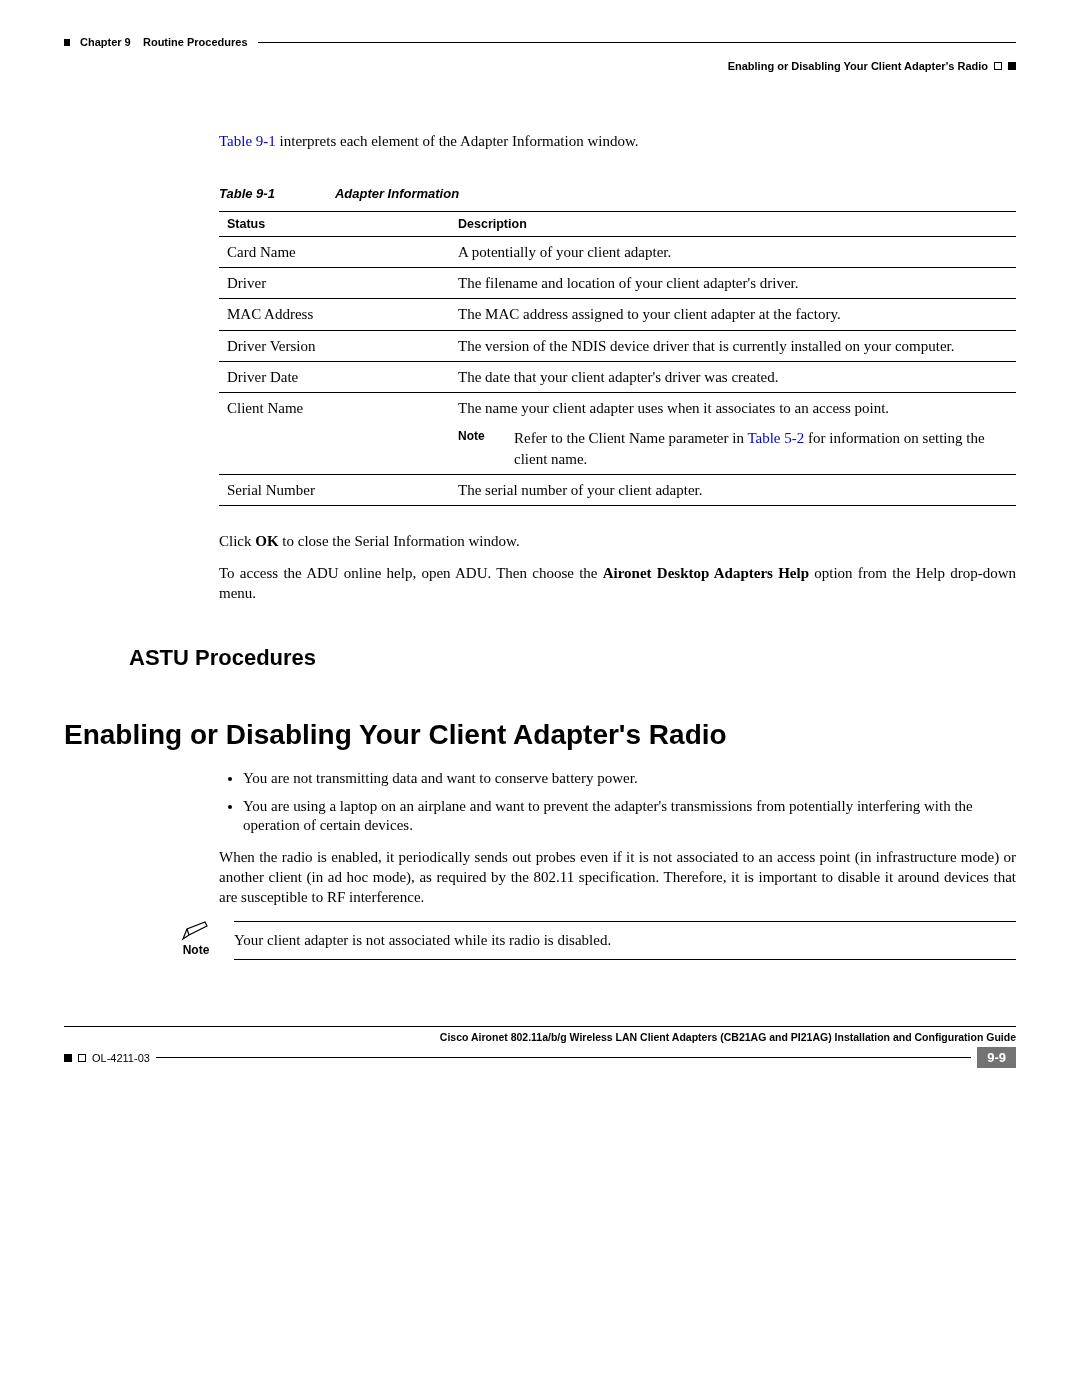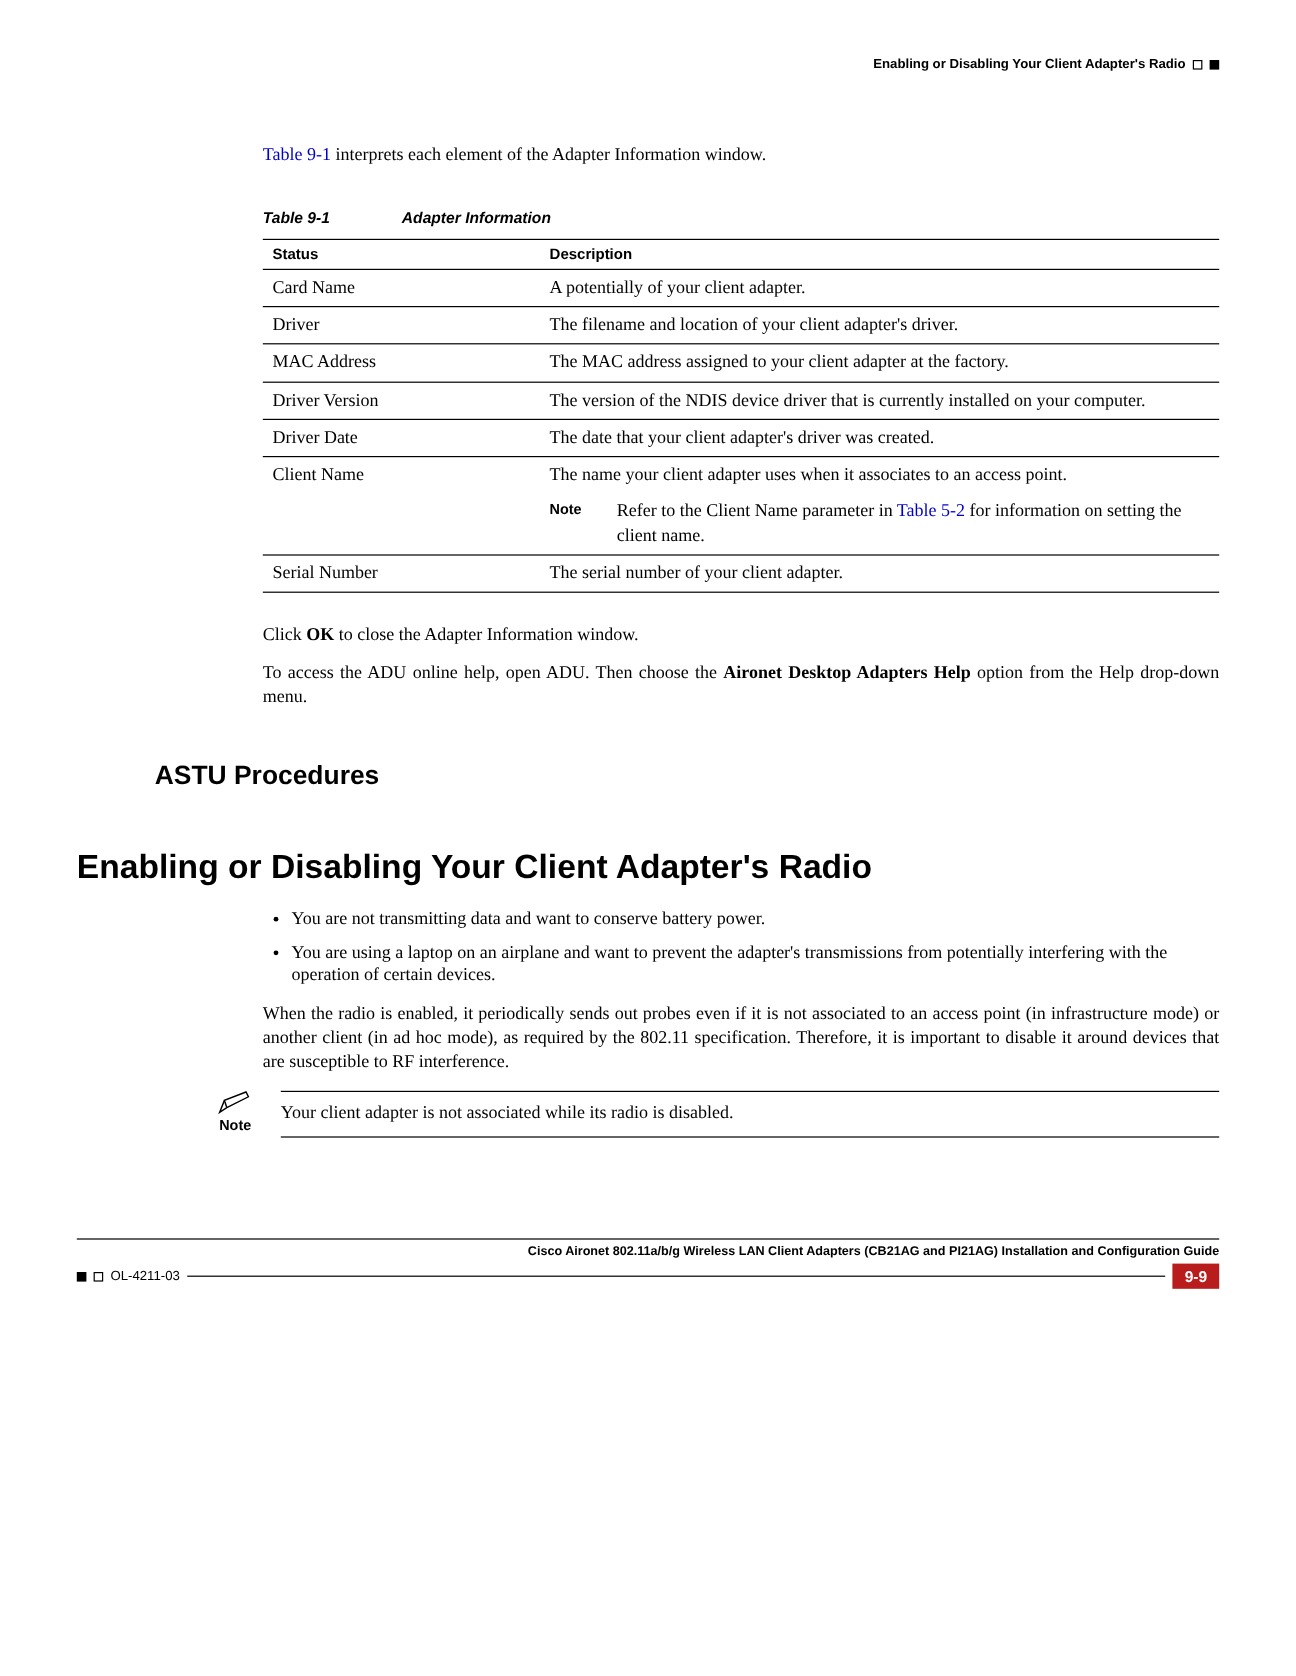--- a/index.html
+++ b/index.html
@@ -151,53 +151,61 @@
   }
   .note-body-col {
     flex: 1 1 auto;
   }
   .note-rule {
     border: none;
     border-top: 1px solid #000;
     margin: 0 0 10px 0;
   }
   .footer {
-    margin-top: 84px;
+    margin-top: 66px;
   }
   .footer-title-row {
     display:flex; align-items:center; gap:6px; margin-bottom:4px;
   }
   .footer-title {
     flex:1 1 auto; text-align:right;
     font-family: Arial, Helvetica, sans-serif;
     font-weight: bold; font-size: 10.5px;
   }
   .footer-bottom {
     display:flex; align-items:stretch; gap:6px;
   }
   .footer-left {
     flex: 0 0 auto;
     display:flex; align-items:center; gap:6px;
     font-family: Arial, Helvetica, sans-serif;
     font-weight: normal; font-size: 11px;
   }
   .footer-line { flex:1 1 auto; height:1px; background:#000; align-self:center; }
   .page-badge {
-    background:#b91c1c; color:#fff;
+    background:#737373; color:#fff;
     font-family: Arial, Helvetica, sans-serif;
     font-weight: bold; font-size: 13px;
     padding: 3px 10px;
   }
   .h3-wrap { margin-left: 100px; }
 </style>
 </head>
 <body>
 
 <div class="page">
 
+  <div class="header-bar">
+    <div class="hb-rule"></div>
+    <span class="header-text-left">
+      <span>Chapter 9</span>&nbsp;&nbsp;&nbsp;
+      <span>Routine Procedures</span>
+    </span>
+    <div class="hb-long"></div>
+  </div>
   <div class="header-right-row">
     <div class="header-right-text">Enabling or Disabling Your Client Adapter's Radio</div>
     <div class="sq-open"></div>
     <div class="sq"></div>
   </div>
 
   <div class="content-indent">
     <p class="para">
       <span class="link">Table 9-1</span><span> interprets each element of the Adapter Information window.</span>
     </p>
@@ -247,21 +255,21 @@
           </td>
         </tr>
         <tr>
           <td>Serial Number</td>
           <td>The serial number of your client adapter.</td>
         </tr>
       </tbody>
     </table>
 
     <p class="para" style="margin-top:26px">
-      <span>Click </span><b>OK</b><span> to close the Adapter Information window.</span>
+      <span>Click </span><b>OK</b><span> to close the Serial Information window.</span>
     </p>
   </div>
 
   <div class="content-indent">
     <p class="para">
       <span>To access the ADU online help, open ADU. Then choose the </span><b>Aironet Desktop Adapters Help</b><span> option from the Help drop-down menu.</span>
     </p>
   </div>
 
   <div class="h2" style="margin-left:65px">ASTU Procedures</div>

